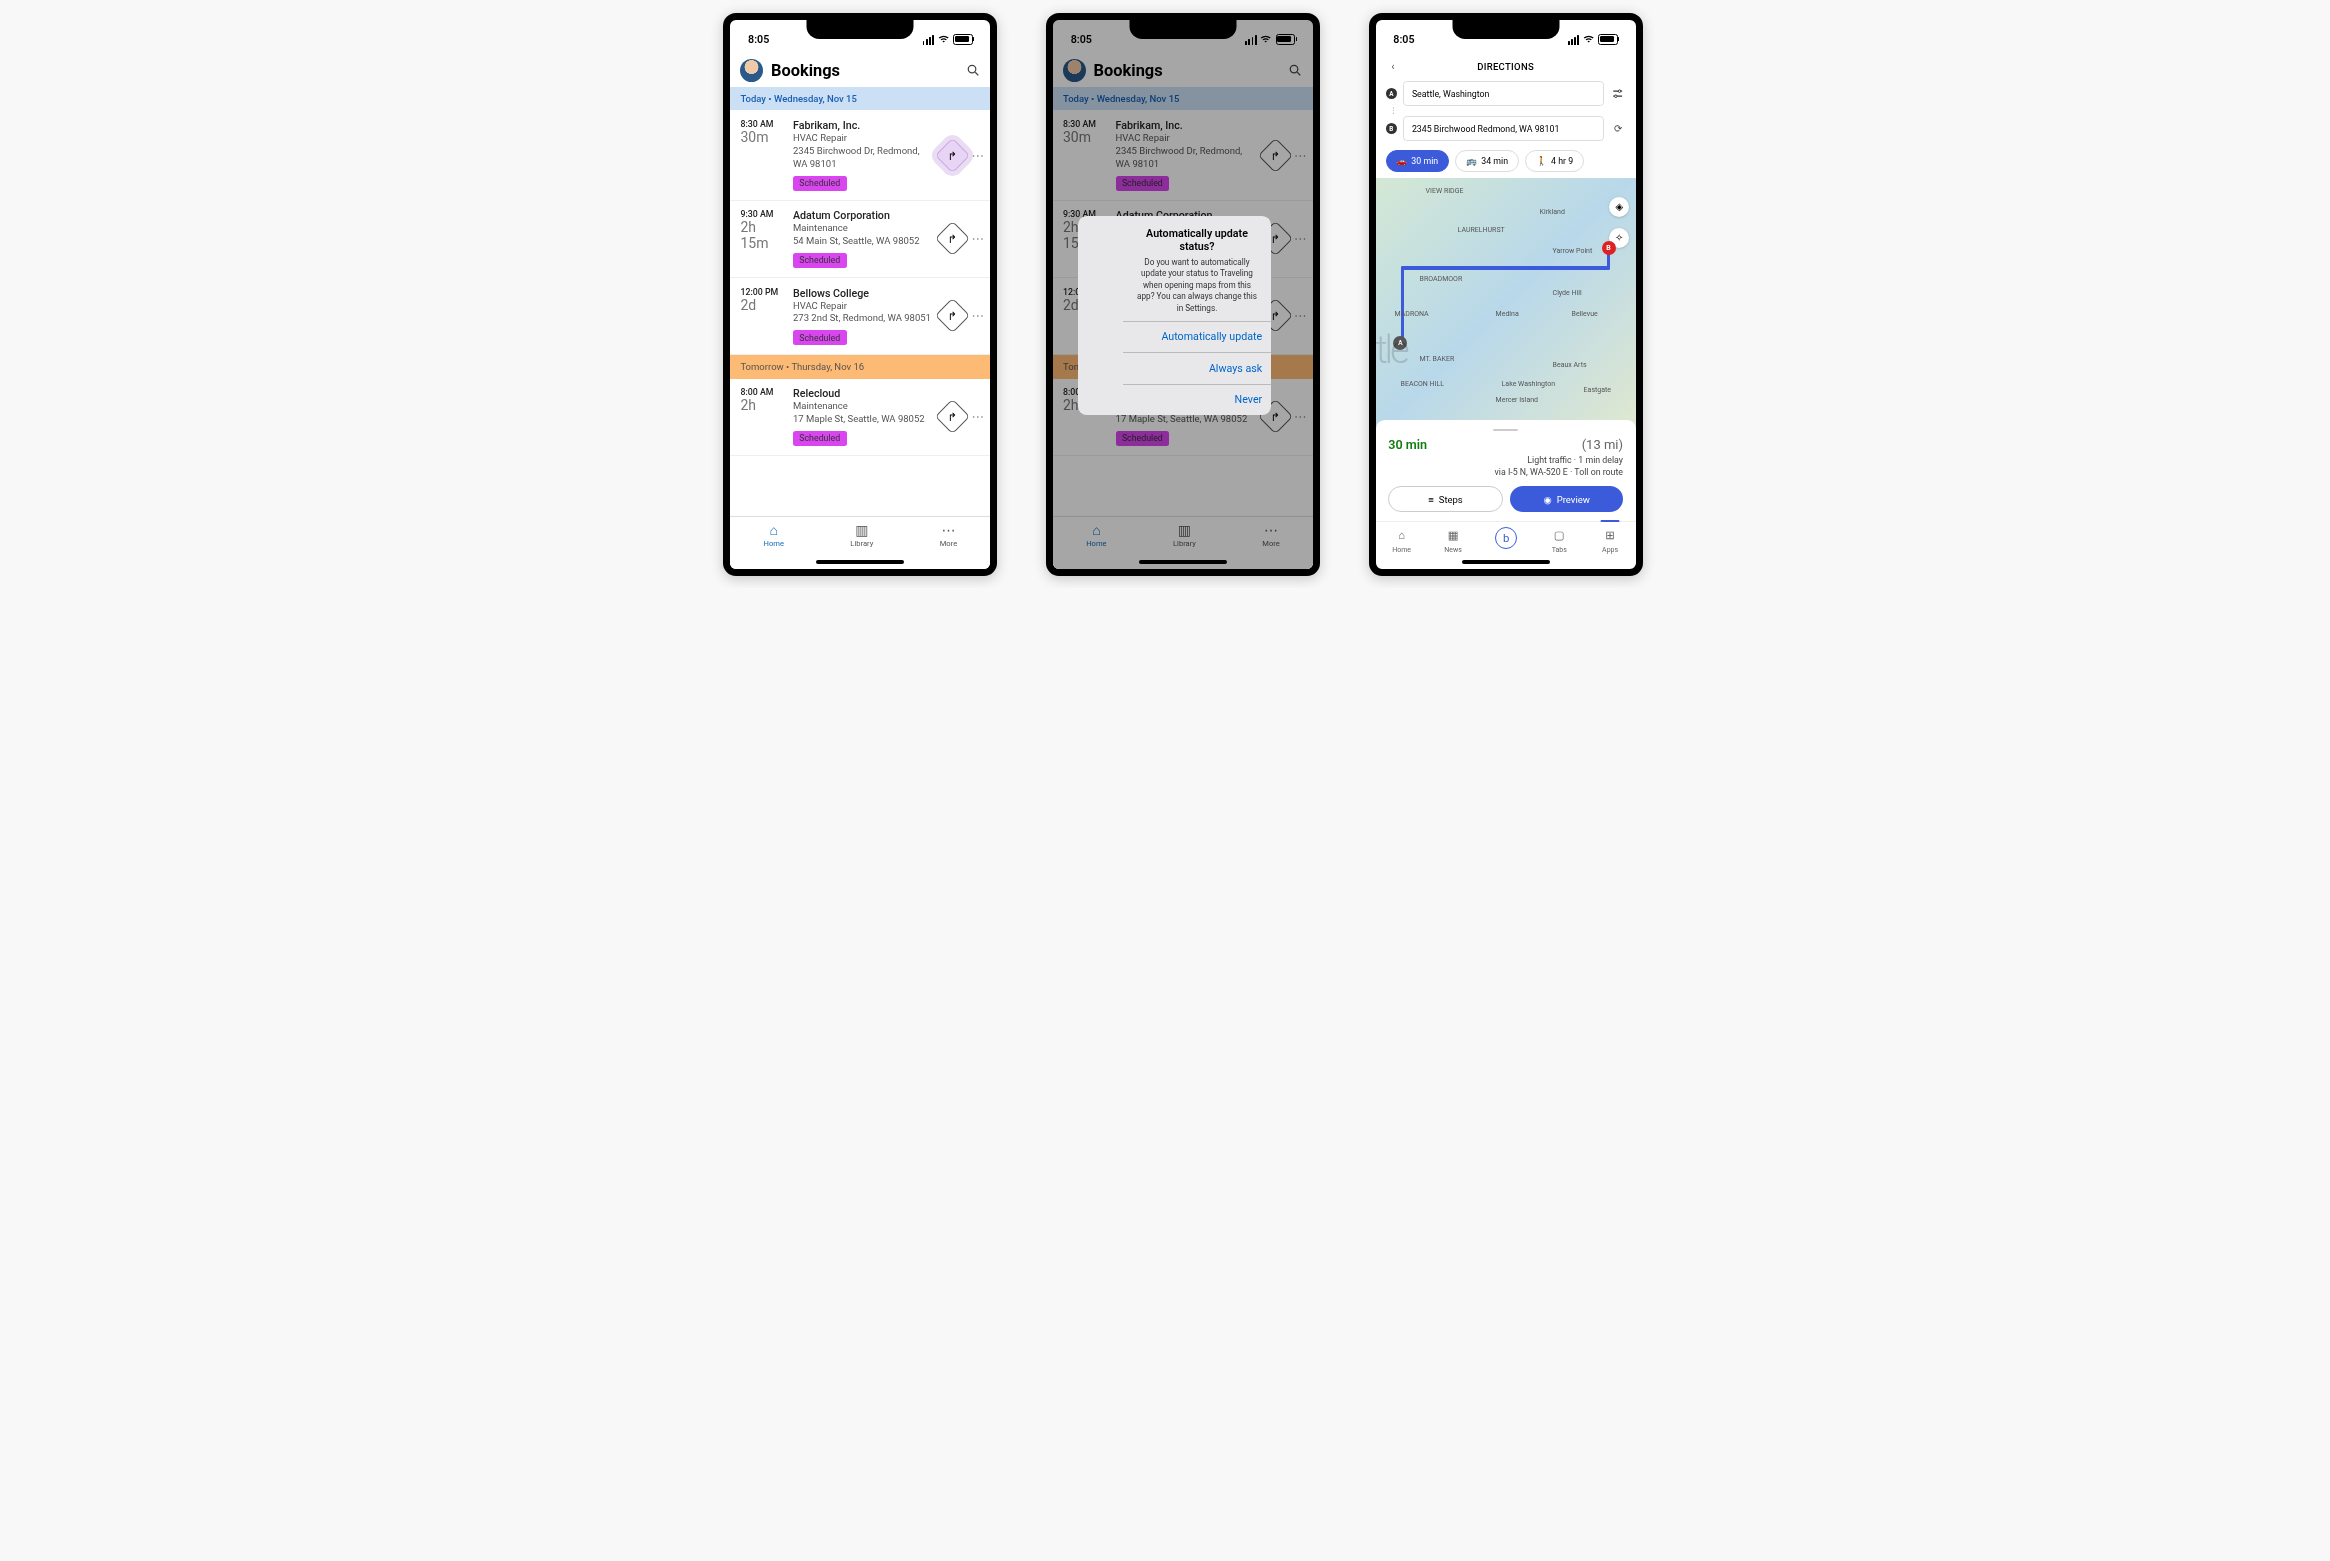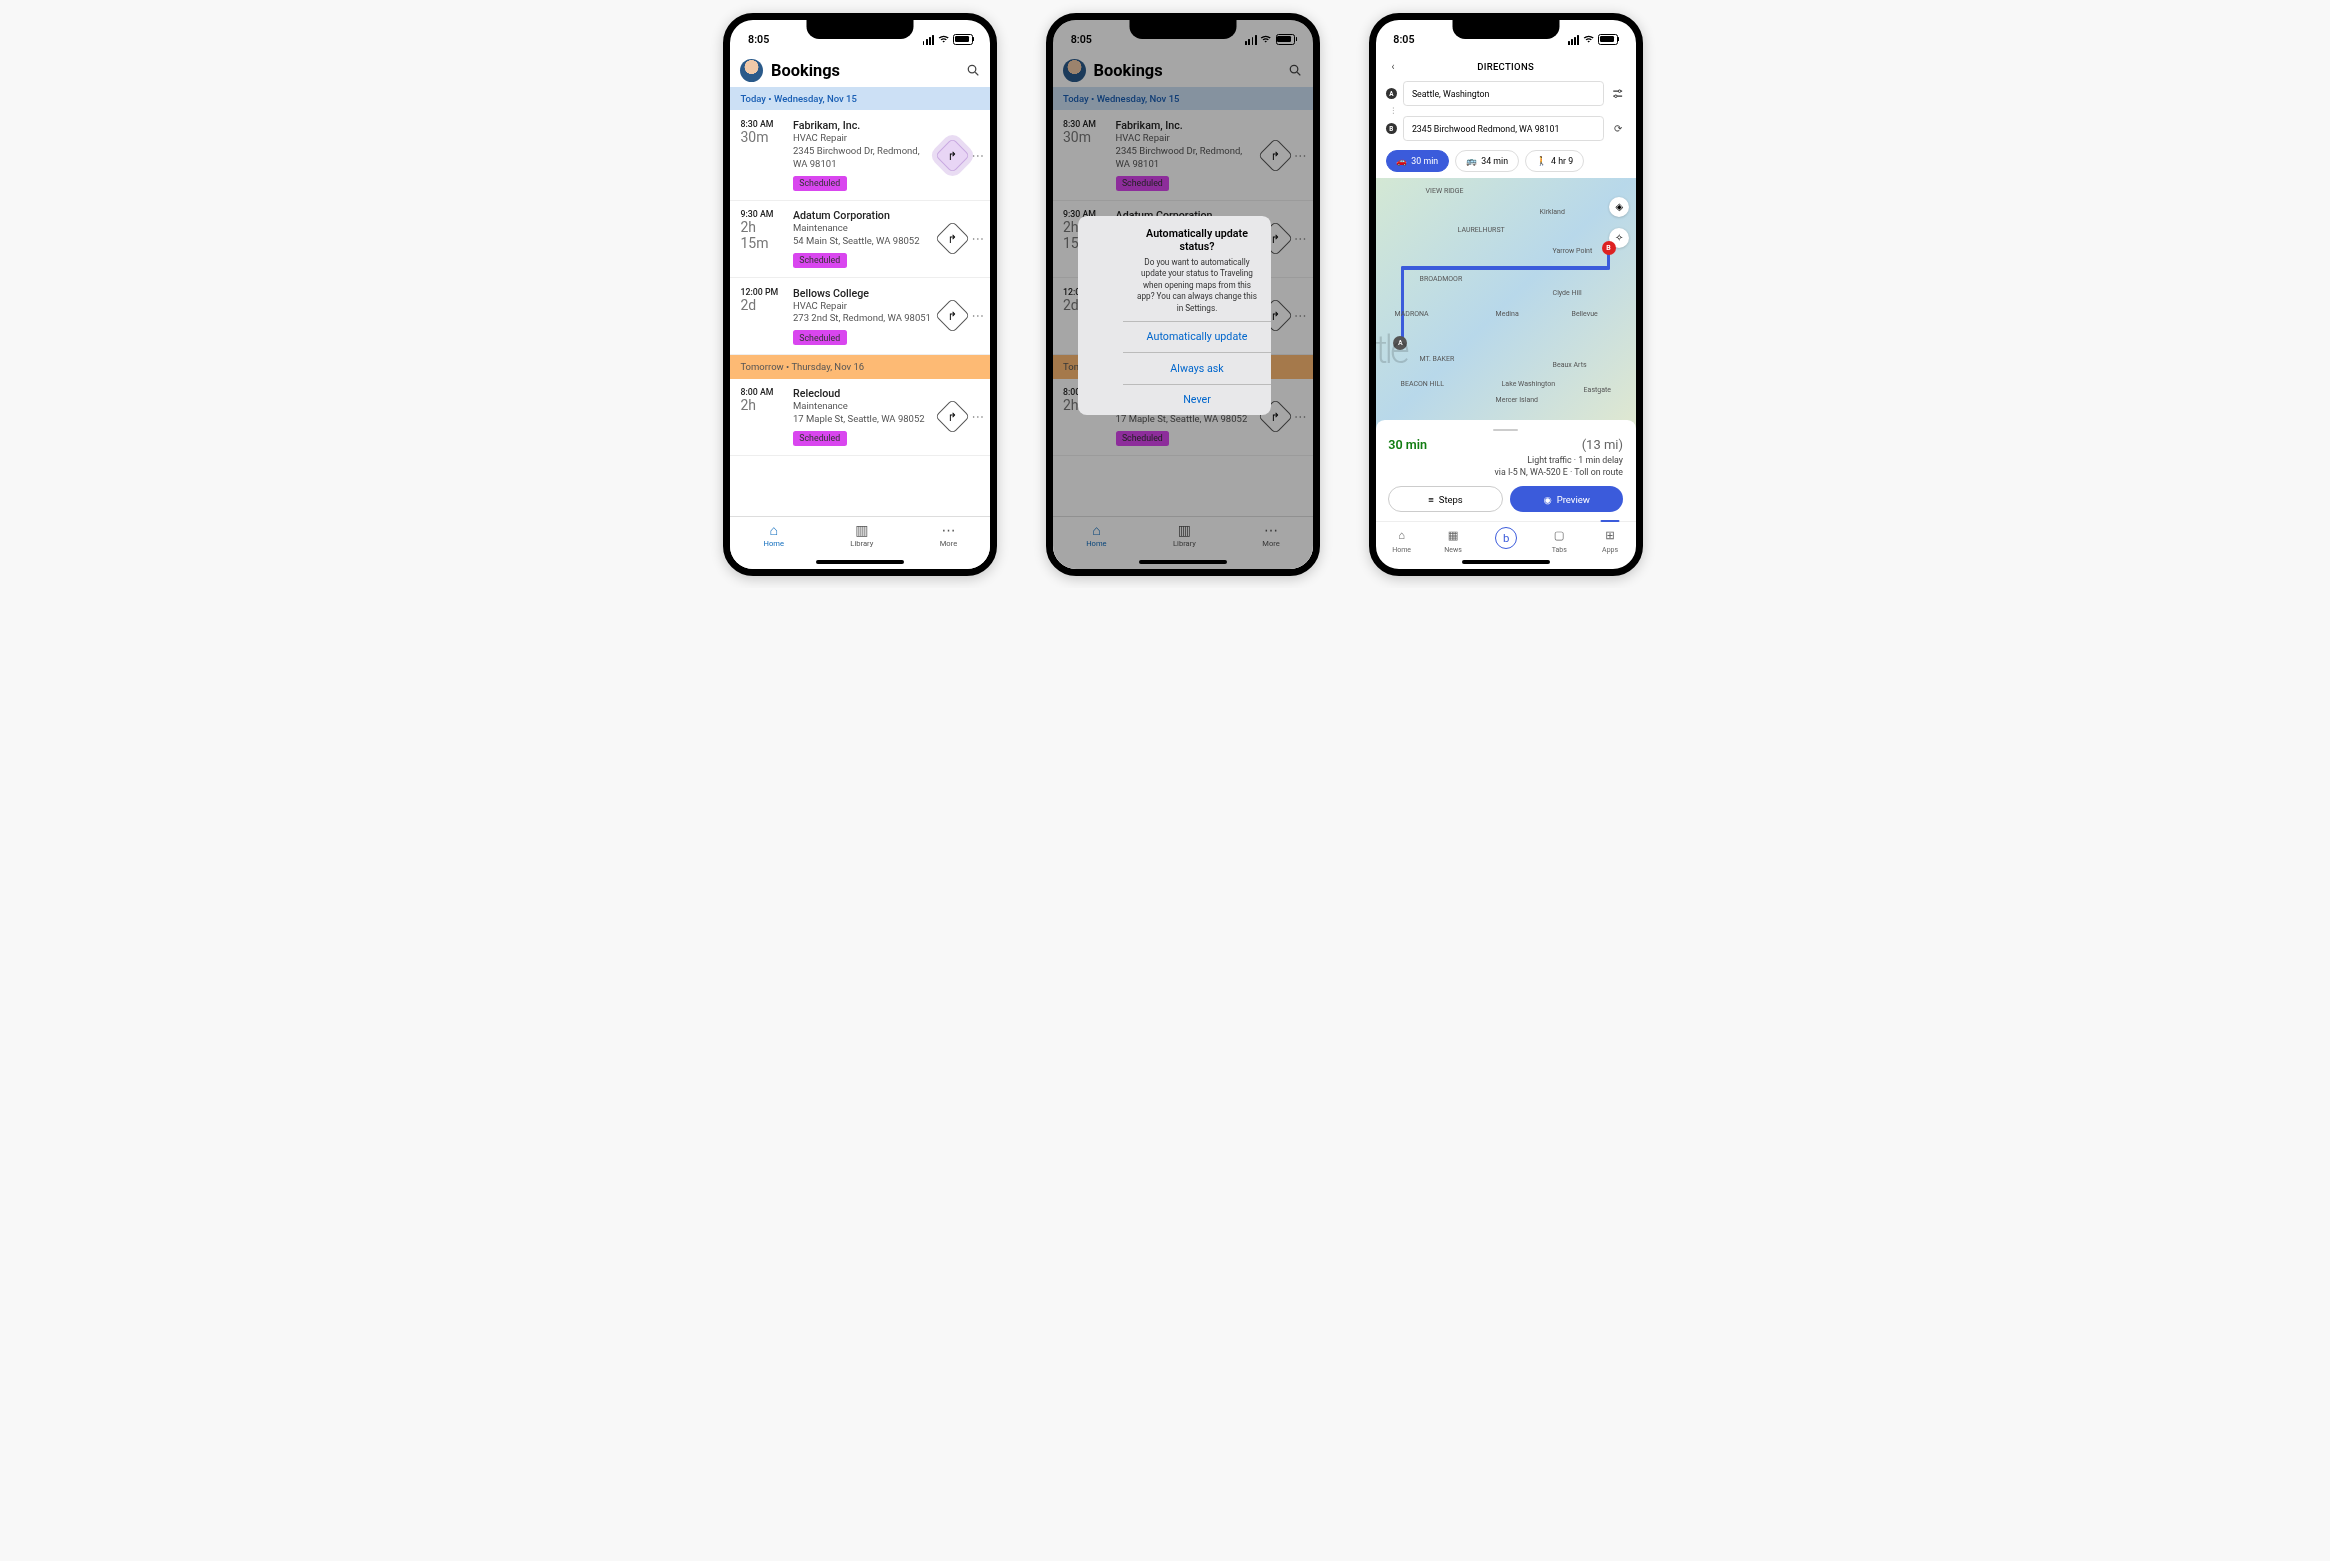--- a/index.html
+++ b/index.html
@@ -1,16 +1,16 @@
 <!DOCTYPE html>
 <html style="font-size:10px"><head>
 <meta charset="utf-8">
 <style>
 body { margin: 0; background: #f8f8f8; font-family: -apple-system, BlinkMacSystemFont, "Segoe UI", Roboto, sans-serif; display: flex; gap: 12.6px; padding: 12.6px; justify-content: center; }
-.phone { width: 260px; height: 549px; background: #fff; border: 7.6px solid #000; border-radius: 30px; position: relative; overflow: hidden; box-shadow: 0 2.5px 12.6px rgba(0,0,0,.2); margin-left: 36px; }
+.phone { width: 260px; height: 549px; background: #fff; border: 7.6px solid #000; border-radius: 13px; position: relative; overflow: hidden; box-shadow: 0 2.5px 12.6px rgba(0,0,0,.2); margin-left: 36px; }
 .notch { position: absolute; top: 0; left: 50%; transform: translateX(-50%); width: 107px; height: 19px; background: #000; border-radius: 0 0 12.6px 12.6px; z-index: 100; }
 .status-bar { display: flex; justify-content: space-between; align-items: center; padding: 6.3px 17.7px 0; height: 28px; font-weight: 600; font-size: 10.7px; }
 .status-right { display: flex; gap: 3.8px; align-items: center; }
 .sig-bars { display: flex; gap: 1.3px; align-items: flex-end; }
 .sig-bars div { width: 1.9px; background: #000; border-radius: 0.6px; }
 .sig-bars div:nth-child(1){height:3.8px}.sig-bars div:nth-child(2){height:5.7px}.sig-bars div:nth-child(3){height:7.6px}.sig-bars div:nth-child(4){height:9.5px}
 .battery { width: 17.7px; height: 8.8px; border: 0.9px solid #000; border-radius: 2.5px; position: relative; }
 .battery::after { content:''; position:absolute; right:-2.5px; top:1.9px; width:1.3px; height:3.8px; background:#000; border-radius:0 0.6px 0.6px 0; }
 .battery-fill { width:14px; height:6.3px; background:#000; margin:0.6px; border-radius:1.3px; }
 
@@ -41,21 +41,21 @@
 .tab { text-align: center; font-size: 7.6px; color: #555; }
 .tab.active { color: #0f6cbd; }
 .tab-icon { font-size: 14px; display: block; margin-bottom: 1.3px; }
 .home-ind { position: absolute; bottom: 5px; left: 50%; transform: translateX(-50%); width: 88px; height: 3.2px; background: #000; border-radius: 1.9px; }
 
 .dim { position: absolute; inset: 0; background: rgba(0,0,0,.35); z-index: 50; }
 .alert { position: absolute; top: 196px; left: 25px; right: 42px; background: #e8e8ea; border-radius: 8.8px; z-index: 60; overflow: hidden; padding-left: 45px; }
 .alert-h { padding: 11.4px 12.6px 6.3px; text-align: center; }
 .alert-h .at { font-size: 10.7px; font-weight: 600; }
 .alert-h .ad { font-size: 8.2px; color: #333; margin-top: 3.8px; line-height: 1.4; }
-.alert-btn { border-top: 0.6px solid #bbb; padding: 8.8px; text-align: center; color: #0066cc; font-size: 10.7px; }
+.alert-btn { border-top: 0.6px solid #bbb; padding: 8.8px; text-align: right; color: #0066cc; font-size: 10.7px; }
 
 
 .p3-head { display: flex; align-items: center; padding: 5px 10px; gap: 7.6px; }
 .p3-title { flex: 1; text-align: center; font-size: 9.5px; font-weight: 500; letter-spacing: 0.3px; }
 .loc-row { display: flex; align-items: center; padding: 2.5px 10px; gap: 6.3px; }
 .loc-dot { width: 11.4px; height: 11.4px; border-radius: 50%; background: #333; color: #fff; font-size: 6.3px; font-weight: 700; display: flex; align-items: center; justify-content: center; }
 .loc-dot.b { background: #333; }
 .loc-input { flex: 1; border: 0.6px solid #ddd; border-radius: 3.8px; padding: 6.3px 7.6px; font-size: 8.8px; }
 .vdots { color: #888; font-size: 7.6px; padding-left: 14px; line-height: 0.7; }
 .mode-row { display: flex; gap: 6.3px; padding: 6.3px 10px; }

